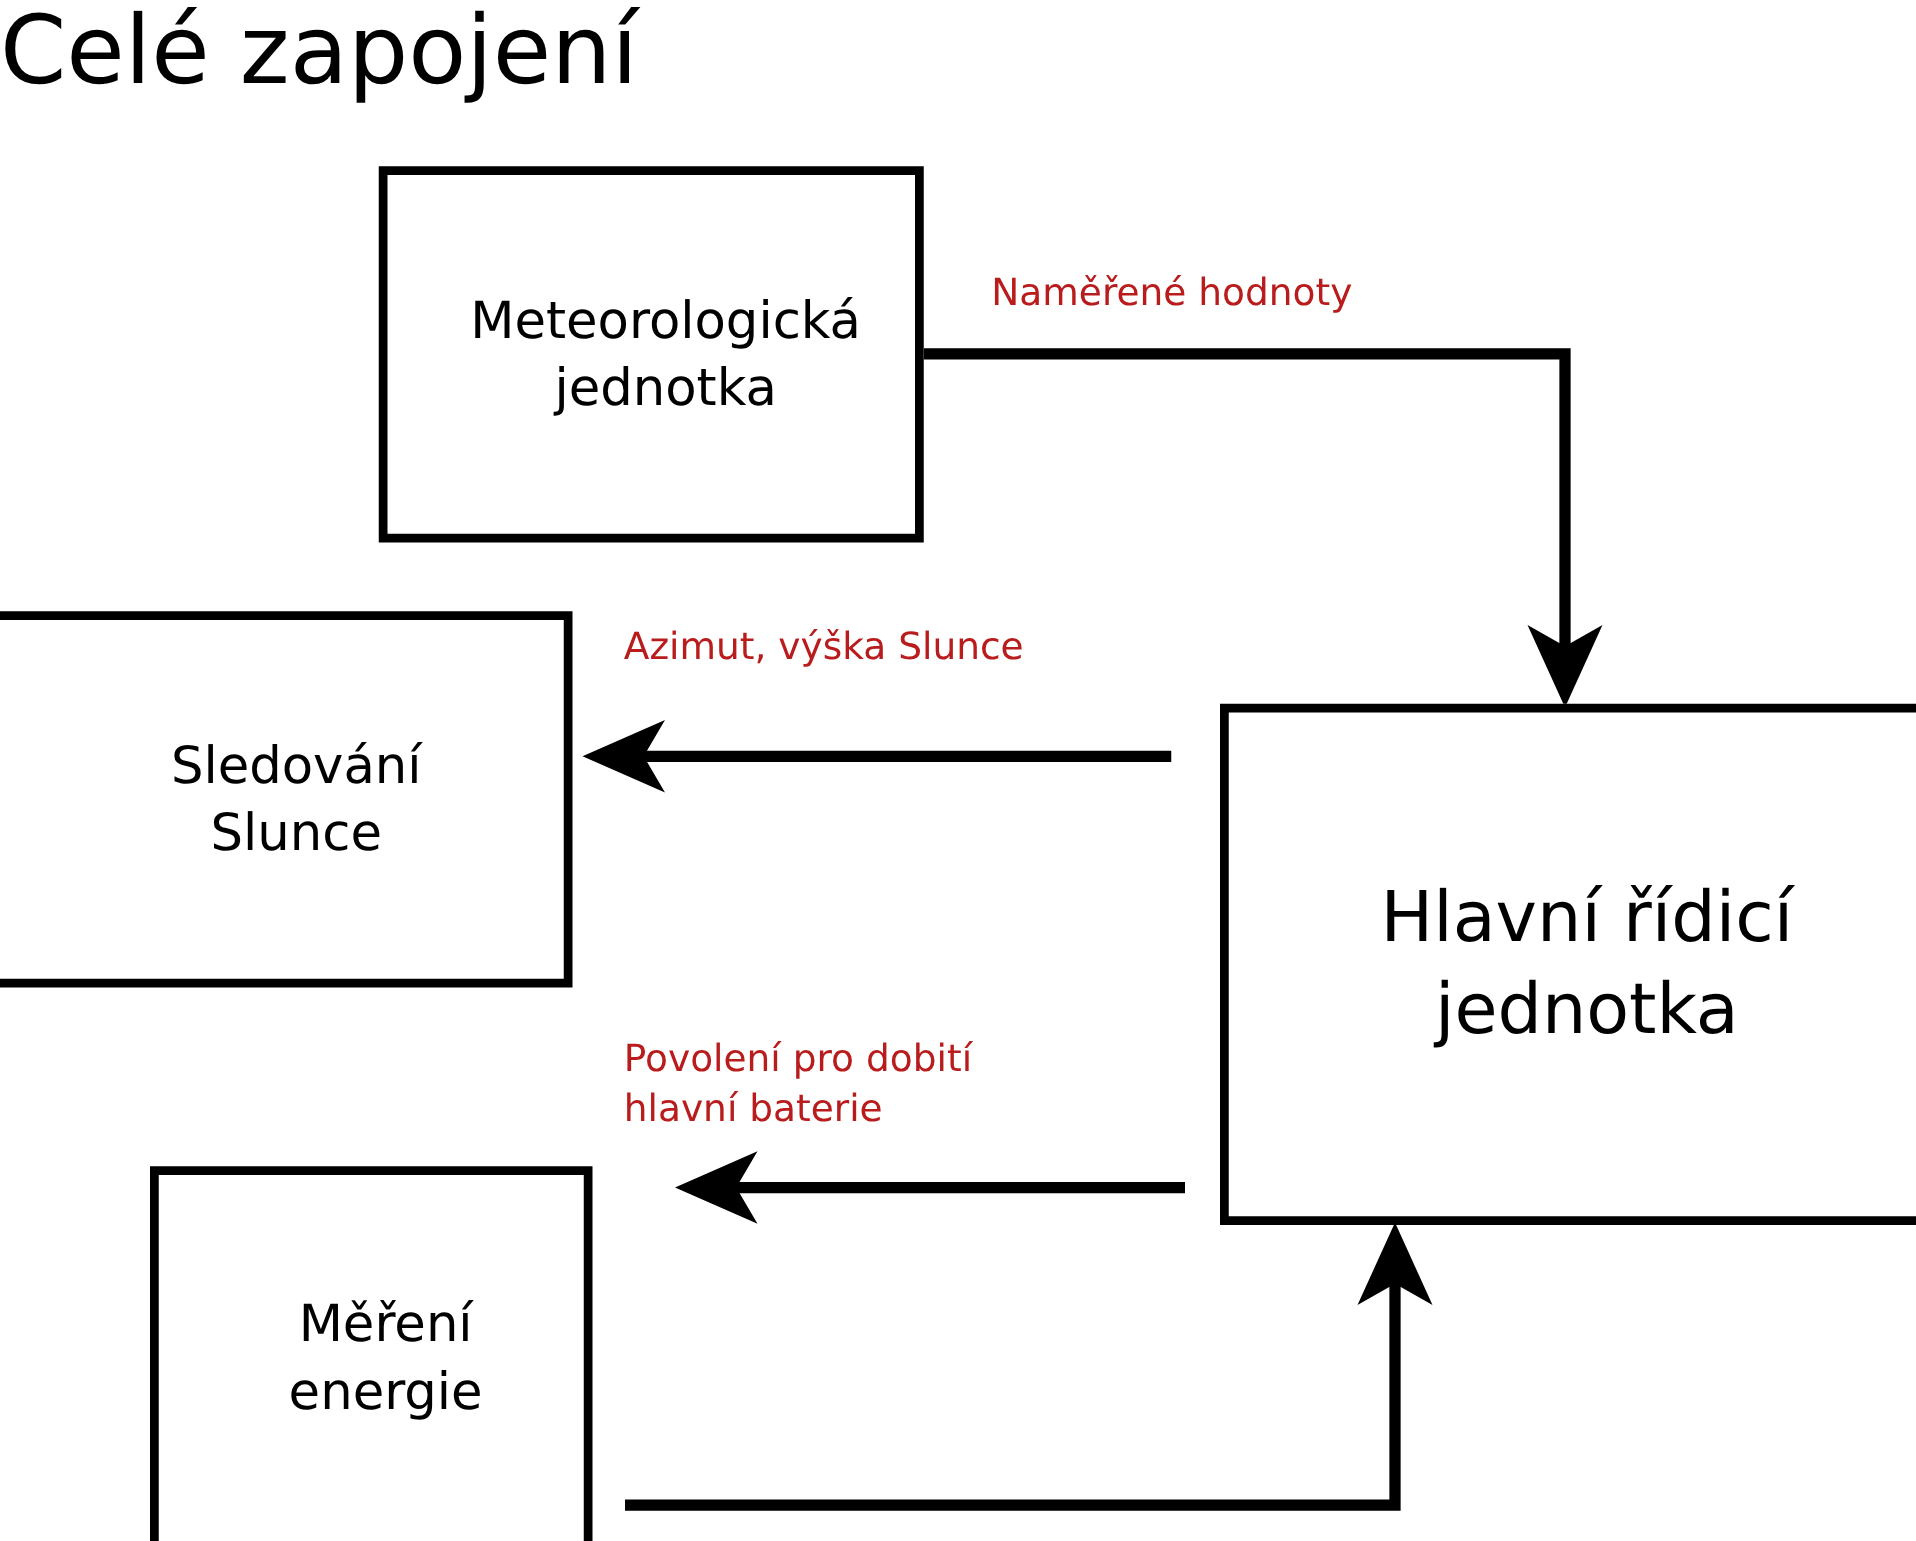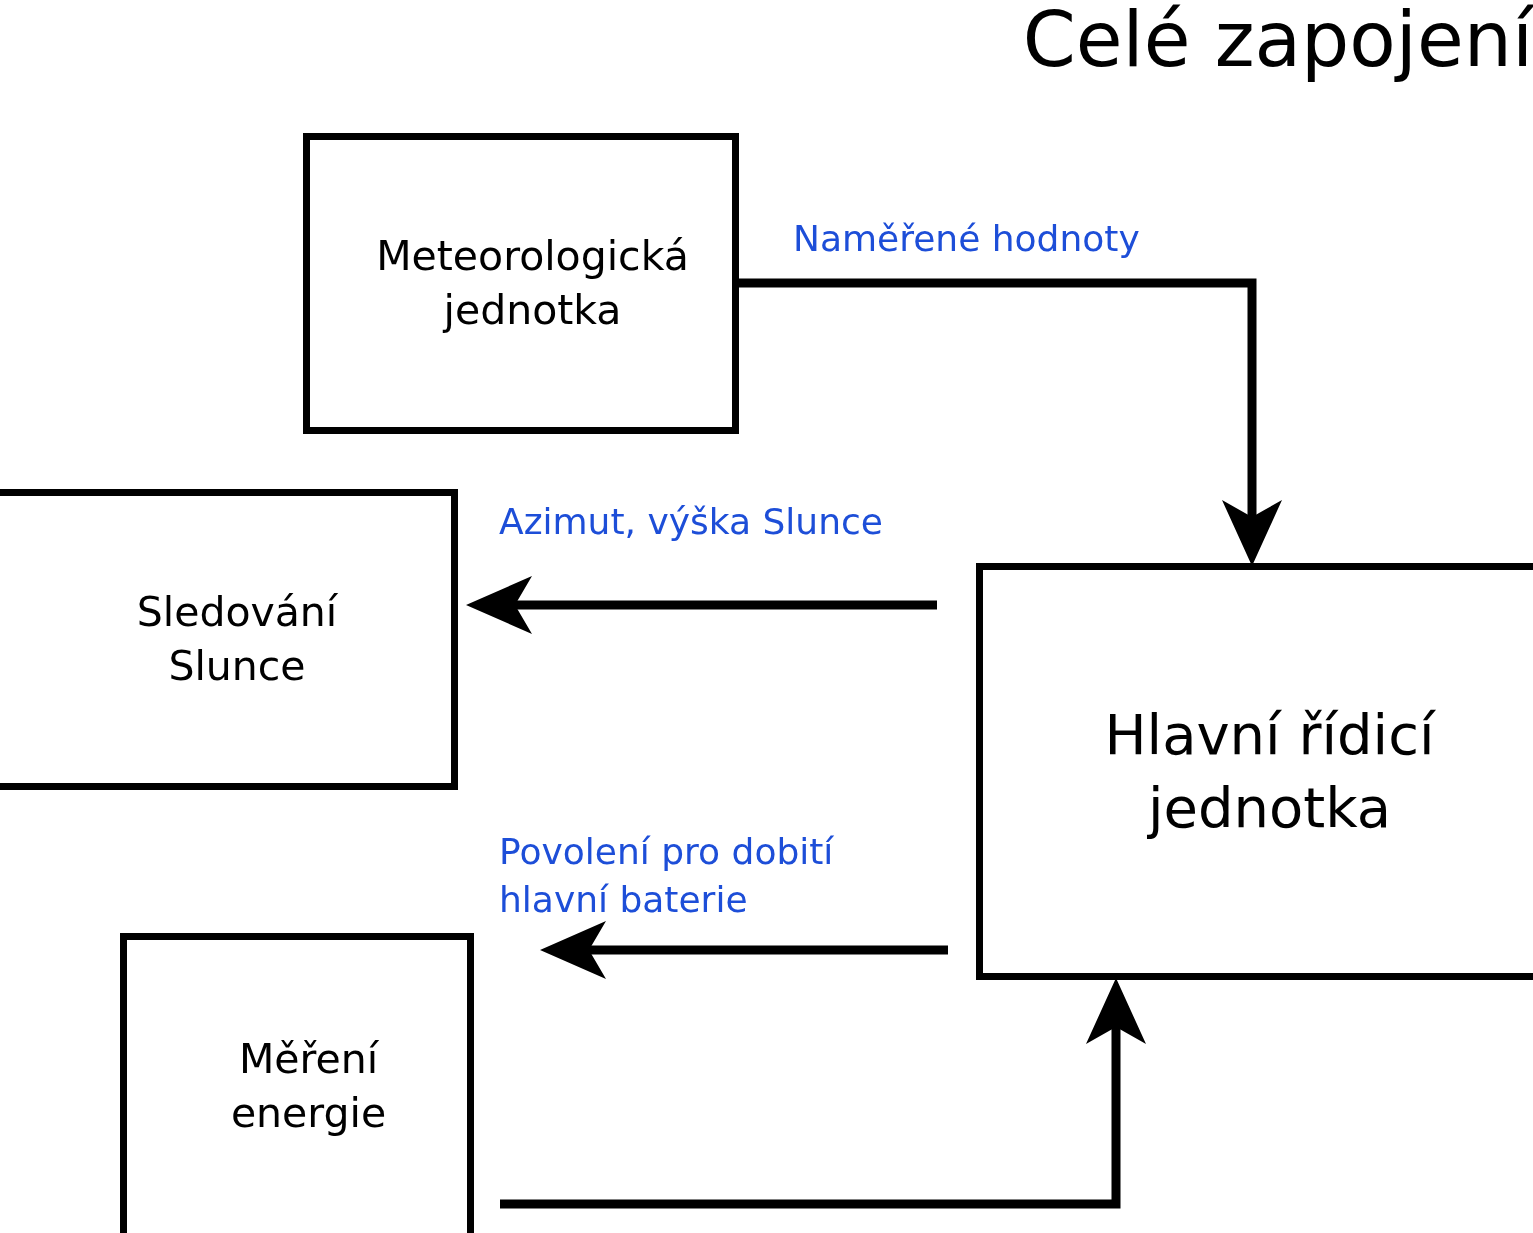--- a/index.html
+++ b/index.html
@@ -22,21 +22,21 @@
     left: 0;
     top: 0;
     width: 1533px;
     height: 1233px;
   }
   .title {
     position: absolute;
     left: 0;
     top: 2px;
     width: 1533px;
-    text-align: right;
+    text-align: left;
     font-size: 76px;
     color: #000000;
     line-height: 1.0;
     letter-spacing: 0px;
     white-space: nowrap;
   }
   .node-box {
     position: absolute;
     box-sizing: border-box;
     border: 7px solid #000000;
@@ -48,22 +48,22 @@
     padding-left: 23px;
   }
   .node-label {
     font-size: 41px;
     color: #000000;
     line-height: 1.30;
     white-space: pre-line;
   }
   .edge-label {
     position: absolute;
-    font-size: 36px;
-    color: #1d4ed8;
+    font-size: 30px;
+    color: #b91c1c;
     line-height: 1.32;
     white-space: pre-line;
     text-align: left;
   }
   
   #box-meteo      { left: 303px;  top: 133px;  width: 436px;  height: 301px; }
   #box-sun        { left: -7px;   top: 489px;  width: 465px;  height: 301px; }
   #box-main       { left: 976px;  top: 563px;  width: 564px;  height: 417px; }
   #box-energy     { left: 120px;  top: 933px;  width: 354px;  height: 307px; }
 

